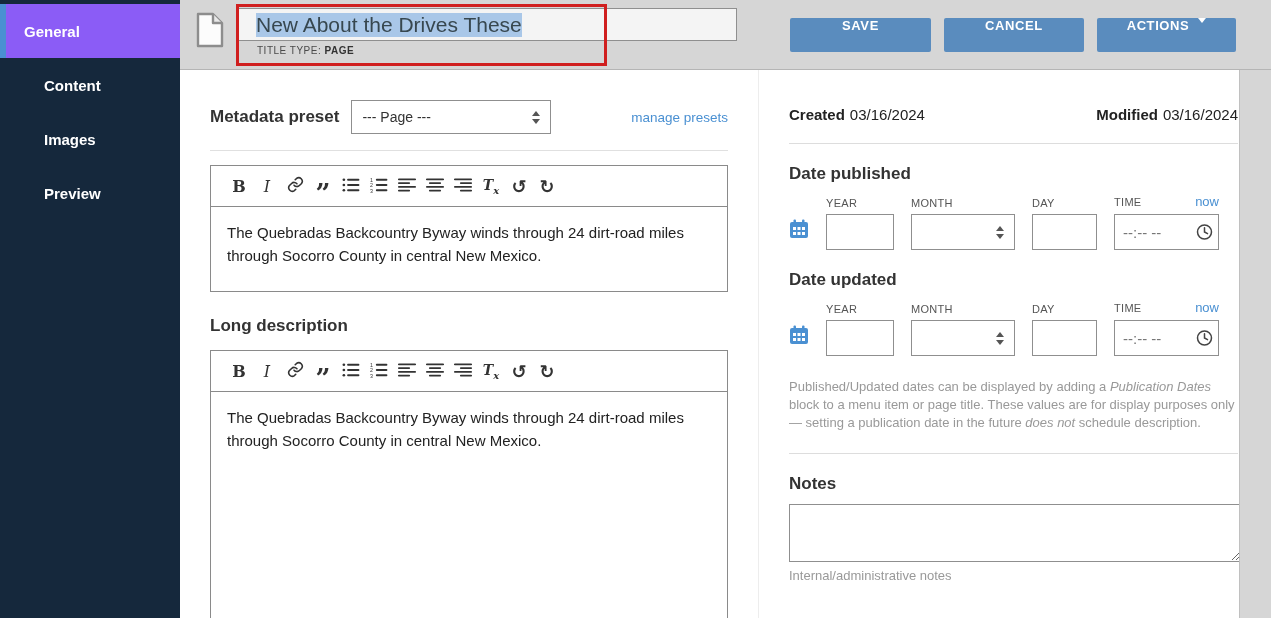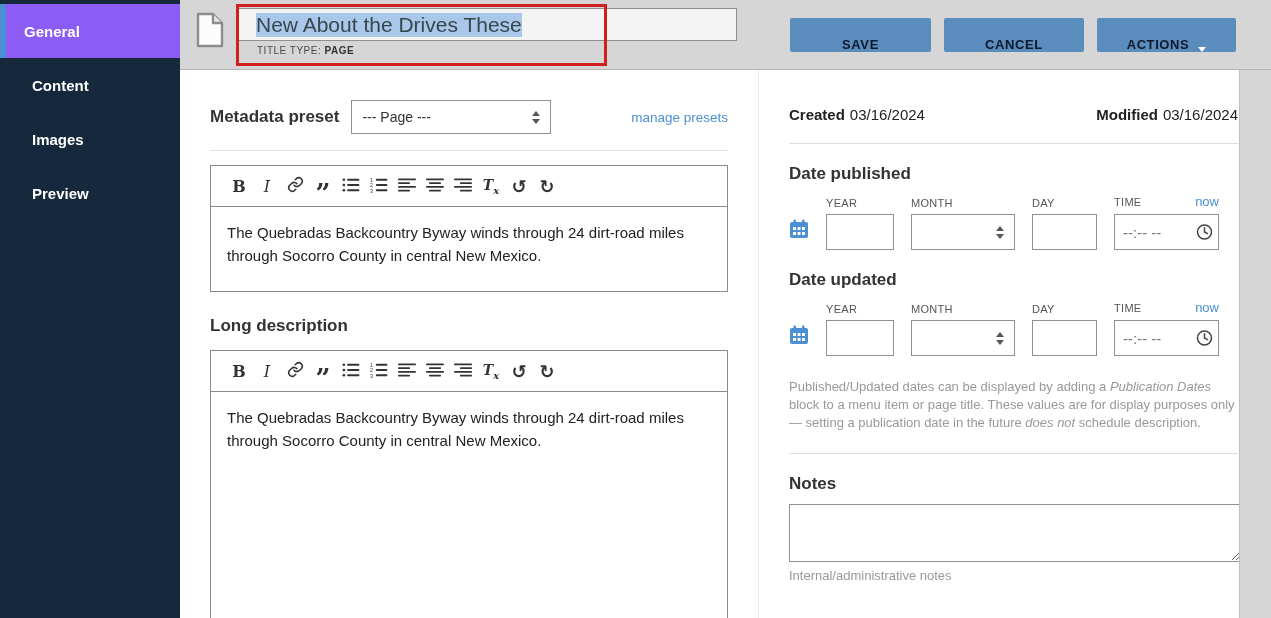--- a/index.html
+++ b/index.html
@@ -3,38 +3,38 @@
 <meta charset="utf-8">
 <style>
   * { box-sizing: border-box; margin: 0; padding: 0; }
   html,body { width:1271px; height:618px; }
   body {
     font-family: "Liberation Sans","DejaVu Sans",sans-serif;
     background:#d6d6d6; position:relative; overflow:hidden; color:#222;
   }
   
   .sidebar { position:absolute; left:0; top:0; width:180px; height:618px; background:#15283c; padding-top:4px; }
-  .side-item { height:54px; display:flex; align-items:center; padding-left:26px;
+  .side-item { height:54px; display:flex; align-items:center; padding-left:38px;
     color:#fff; font-weight:bold; font-size:15px; cursor:pointer; border-left:6px solid transparent; }
   .side-item.active { background:#8b5cf6; border-left:6px solid #4a90d2; padding-left:18px; }
   
   .topbar { position:absolute; left:180px; top:0; right:0; height:70px; background:#d6d6d6; border-bottom:1px solid #b5b5b5; }
   .doc-icon { position:absolute; left:16px; top:12px; }
   .title-input { position:absolute; left:57px; top:8px; width:500px; height:33px;
     background:#f4f4f4; border:1px solid #8f8f8f; display:flex; align-items:center; padding:0 18px;
     font-size:21px; color:#37474f; white-space:nowrap; overflow:hidden; }
   .title-input .sel { background:#a9c7e8; }
   .title-type { position:absolute; left:77px; top:45px; font-size:10px; letter-spacing:.5px; color:#4a4a4a; }
   .title-type b { font-weight:bold; color:#333; }
   .red-box { position:absolute; left:56px; top:4px; width:371px; height:62px;
     border:3px solid #d01f1f; z-index:10; pointer-events:none; }
   .hdr-btns { position:absolute; right:35px; top:18px; display:flex; gap:13px; }
-  .btn { height:34px; border:none; background:#5a8cbe; color:#0f172a; font-family:inherit;
+  .btn { height:34px; border:none; background:#5a8cbe; color:#ffffff; font-family:inherit;
     font-size:13px; font-weight:bold; letter-spacing:.6px; border-radius:2px; cursor:pointer;
-    display:inline-flex; align-items:flex-end; justify-content:center; }
+    display:inline-flex; align-items:flex-start; justify-content:center; }
   .btn.save { width:141px; } .btn.cancel { width:140px; } .btn.actions { width:139px; }
   .caret { width:0; height:0; border-left:4.5px solid transparent; border-right:4.5px solid transparent;
     border-top:5.5px solid #fff; display:inline-block; margin-left:9px; }
   
   .main { position:absolute; left:180px; top:70px; width:1060px; bottom:0; background:#fff;
     border-right:1px solid #c0c0c0; overflow:hidden; }
   
   .form-col { position:absolute; left:30px; top:0; width:518px; padding-top:30px; }
   .preset-row { display:flex; align-items:center; padding-bottom:16px; border-bottom:1px solid #e0e0e0; }
   .lbl-big { font-size:17px; font-weight:bold; color:#333; }

